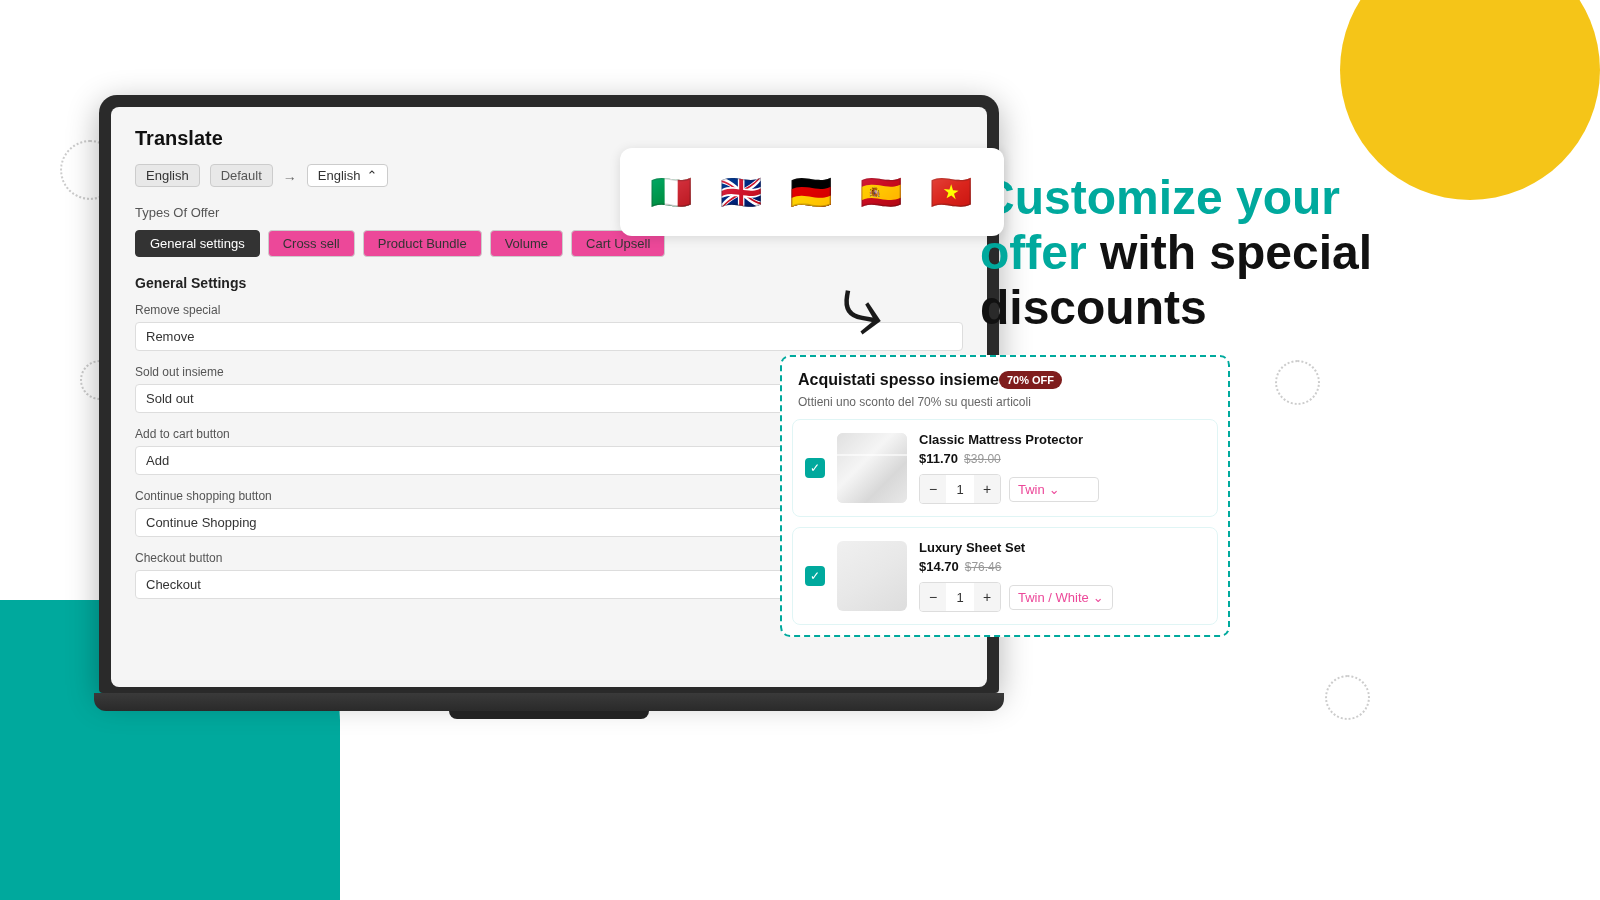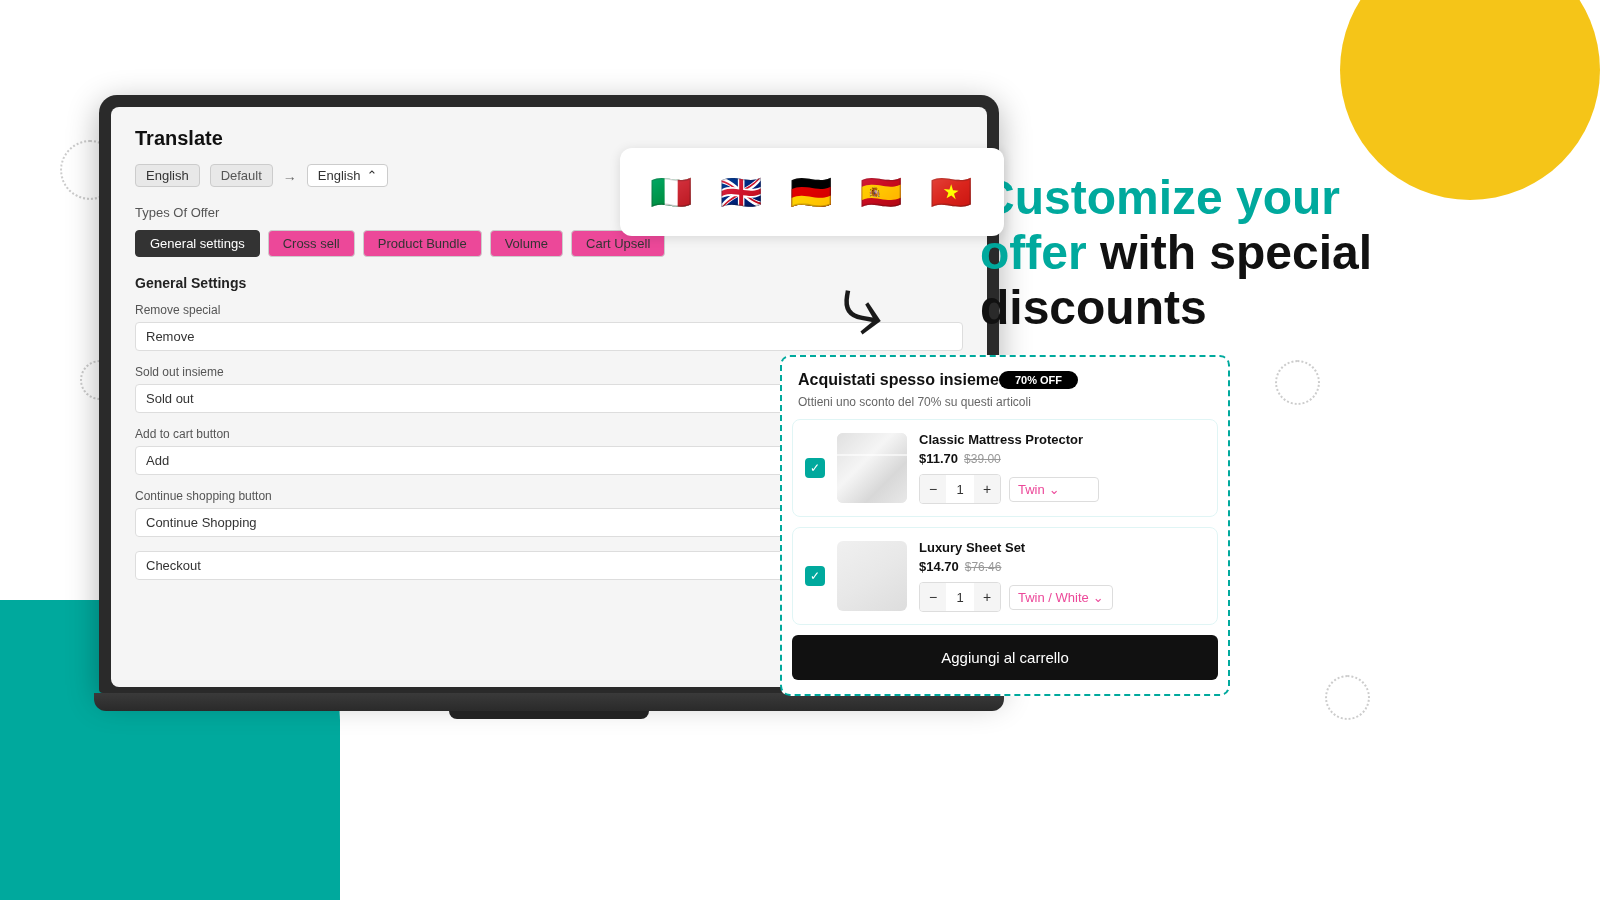--- a/index.html
+++ b/index.html
@@ -257,25 +257,25 @@
       justify-content: flex-start;
       align-items: center;
       padding: 14px 16px 6px;
     }
     .widget-title {
       font-size: 16px;
       font-weight: 700;
       color: #111;
     }
     .discount-badge {
-      background: #000000;
+      background: #7f1d1d;
       color: #fff;
       font-size: 11px;
       font-weight: 700;
-      padding: 3px 16px;
+      padding: 3px 8px;
       border-radius: 9px;
     }
     .widget-subtitle {
       font-size: 12px;
       color: #666;
       padding: 0 16px 10px;
     }
 
     
     .product-card {
@@ -496,20 +496,21 @@
           <div class="field-label">Add to cart button</div>
           <div class="field-input">Add</div>
         </div>
 
         <div class="field-group">
           <div class="field-label">Continue shopping button</div>
           <div class="field-input">Continue Shopping</div>
         </div>
 
         <div class="field-group">
+          <div class="field-label">Checkout button</div>
           <div class="field-input">Checkout</div>
         </div>
 
       </div>
     </div>
   </div>
   <div class="laptop-base"></div>
   <div class="laptop-hinge"></div>
 </div>
 
@@ -568,21 +569,20 @@
         </div>
         <div class="variant-select">
           <span>Twin / White</span>
           <span>⌄</span>
         </div>
       </div>
     </div>
   </div>
 
   
-  <button class="add-to-cart-btn">Aggiungi al carrello</button>
 </div>
 
 <div class="right-text">
   <div class="headline">
     <span class="highlight">Customize your</span>
     <br>
     <span class="highlight">offer</span><span> with special</span>
     <br>
     <span>discounts</span>
   </div>

